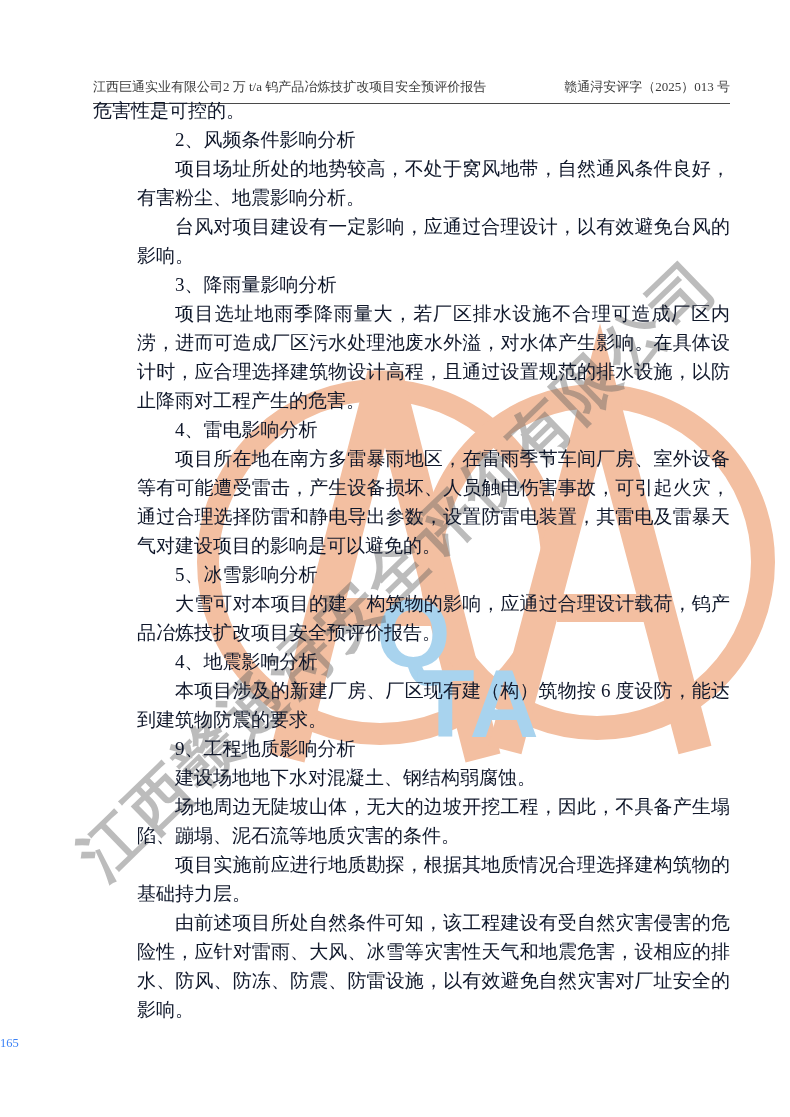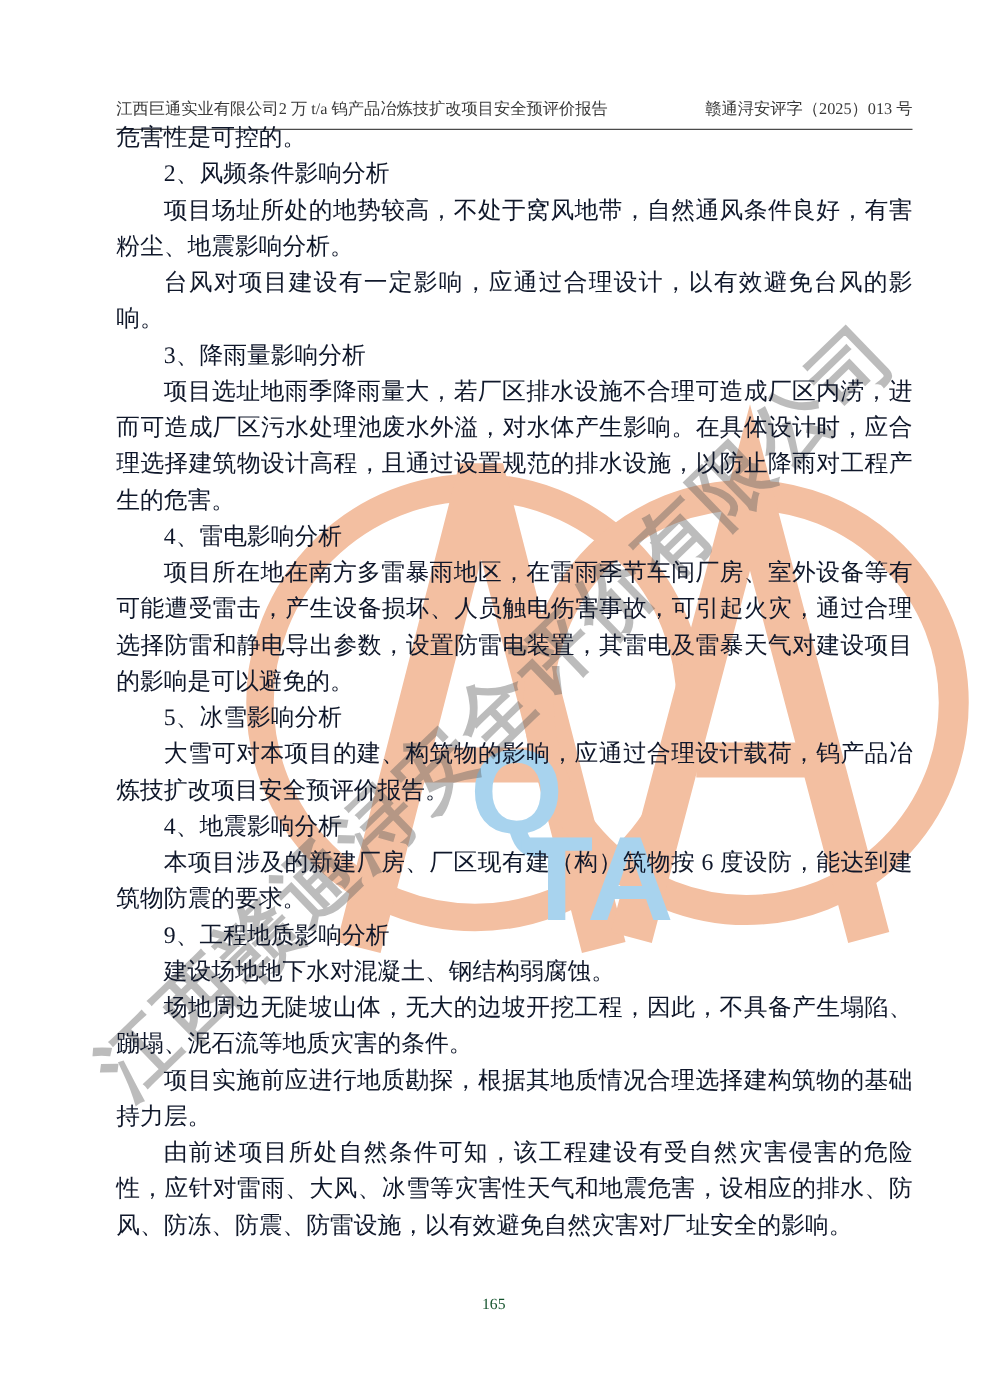--- a/index.html
+++ b/index.html
@@ -35,24 +35,24 @@
     display:flex;justify-content:space-between;align-items:flex-end;
     font-size:13px;color:#3a3a3a;
     border-bottom:1.5px solid #4a4a4a;padding-bottom:7px;margin-top:18px;
   }
   .hdr span{white-space:nowrap;}
   .content{
     position:absolute;left:93px;top:96px;width:637px;z-index:2;
     font-size:19px;line-height:29px;color:#0f172a;
   }
   .para{margin:0;text-align:justify;text-indent:0;}
-  .ind{text-indent:2em;}
+  .ind{text-indent:2em;margin-left:44px;}
   .ftr{
     position:absolute;left:0;top:1036px;width:100%;z-index:2;
-    text-align:center;font-size:12.5px;color:#14532d;
+    text-align:left;font-size:12.5px;color:#3b82f6;
   }
 </style>
 </head>
 <body>
 
 <div class="page">
 
   <div class="wm-layer">
     <svg class="wm-svg" width="790" height="1117" viewBox="0 0 790 1117">
 

